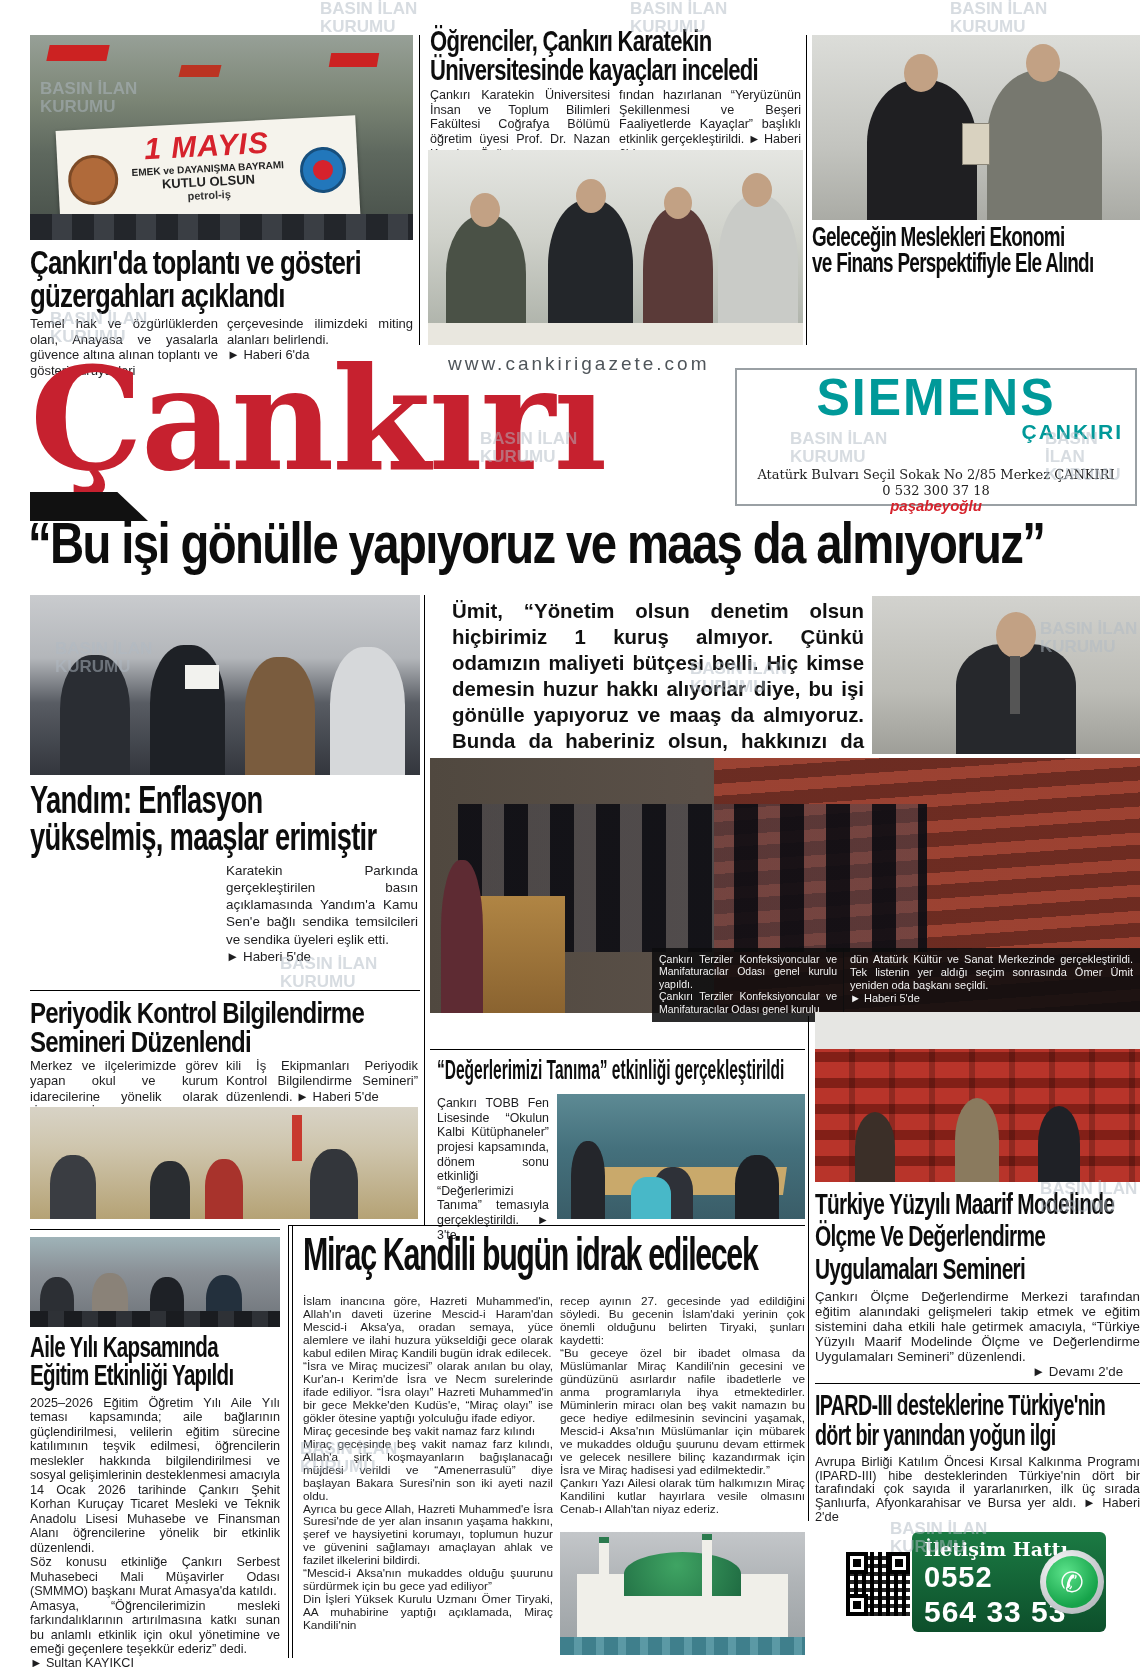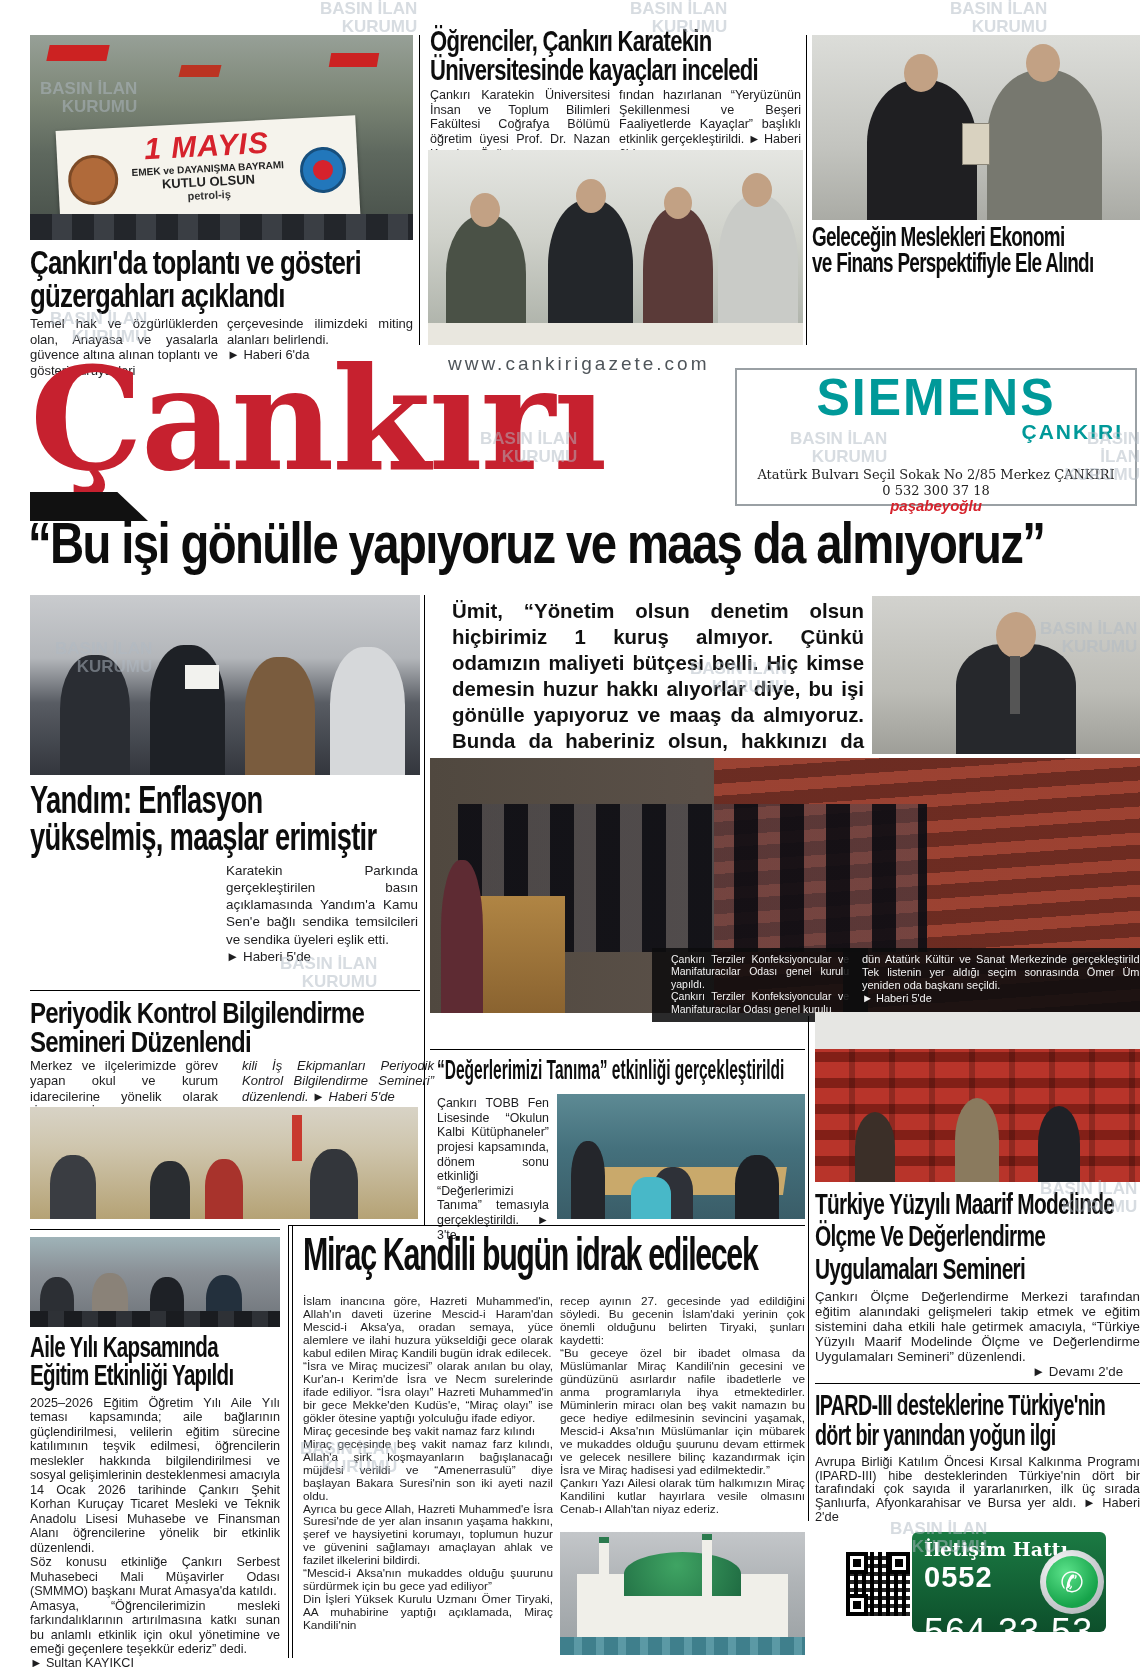--- a/index.html
+++ b/index.html
@@ -8,23 +8,23 @@
   .abs{position:absolute;}
   .ph{position:absolute;overflow:hidden;background:#b8b8b4;}
   .fig{position:absolute;bottom:0;background:#2e3136;border-radius:45% 45% 0 0;}
   .head{position:absolute;background:#c2a184;border-radius:50%;}
   .ch{position:absolute;font-weight:700;color:#0d0d0d;letter-spacing:-1px;line-height:.97;transform-origin:0 0;}
   .ch span{display:block;white-space:nowrap;}
   .body{position:absolute;text-align:justify;color:#1d1d1f;white-space:pre-line;}
   .vline{position:absolute;width:1px;background:#000;}
   .hline{position:absolute;height:1px;background:#000;}
   .wm{position:absolute;font-weight:700;font-size:17px;line-height:1.05;color:rgba(175,186,196,.5);
-      white-space:pre-line;text-align:right;pointer-events:none;z-index:40;}
+      white-space:pre-line;text-align:left;pointer-events:none;z-index:40;}
   .capbox{position:absolute;background:rgba(12,12,14,.88);color:#f2f2f2;font-size:10.5px;
-          line-height:1.18;text-align:justify;padding:5px 19px;white-space:pre-line;}
+          line-height:1.18;text-align:justify;padding:5px 7px;white-space:pre-line;}
   .qrc{position:absolute;width:14px;height:14px;border:4px solid #000;background:#fff;}
   .qrdot{position:absolute;left:3px;top:3px;width:8px;height:8px;background:#000;}
 </style>
 </head>
 <body>
 
 <div id="page">
 
   <div class="vline" style="left:419px;top:35px;height:310px;"></div>
   <div class="vline" style="left:806px;top:35px;height:310px;"></div>
@@ -114,21 +114,21 @@
   </div>
   <div class="body" style="left:226px;top:862px;width:192px;font-size:13.4px;line-height:1.28;">Karatekin Parkında gerçekleştirilen basın açıklamasında Yandım'a Kamu Sen'e bağlı sendika temsilcileri ve sendika üyeleri eşlik etti.
 ► Haberi 5'de</div>
   <div class="hline" style="left:30px;top:990px;width:390px;"></div>
 
   <div class="ch" style="left:30px;top:998px;width:488px;font-size:30px;transform:scaleX(.80);">
     <span>Periyodik Kontrol Bilgilendirme</span>
     <span>Semineri Düzenlendi</span>
   </div>
   <div class="body" style="left:30px;top:1058px;width:188px;font-size:13px;line-height:1.18;">Merkez ve ilçelerimizde görev yapan okul ve kurum idarecilerine yönelik olarak “İşveren – İşveren Ve-</div>
-  <div class="body" style="left:242px;top:1058px;width:192px;font-size:13px;line-height:1.18;font-style:italic;">kili İş Ekipmanları Periyodik Kontrol Bilgilendirme Semineri” düzenlendi. ► Haberi 5'de</div>
+  <div class="body" style="left:226px;top:1058px;width:192px;font-size:13px;line-height:1.18;">kili İş Ekipmanları Periyodik Kontrol Bilgilendirme Semineri” düzenlendi. ► Haberi 5'de</div>
   <div class="ph" style="left:30px;top:1107px;width:388px;height:112px;background:linear-gradient(180deg,#d8d3c6 0%,#cfc6ae 35%,#b5a275 100%);">
     <div class="fig" style="left:20px;width:46px;height:64px;background:#3a3d42;"></div>
     <div class="fig" style="left:120px;width:40px;height:58px;background:#2a2d31;"></div>
     <div class="fig" style="left:175px;width:38px;height:60px;background:#a8332c;"></div>
     <div class="fig" style="right:60px;width:48px;height:70px;background:#33363b;"></div>
     <div class="abs" style="left:262px;top:8px;width:10px;height:46px;background:#c8392e;"></div>
   </div>
   <div class="hline" style="left:30px;top:1229px;width:250px;"></div>
 
   <div class="body" style="left:452px;top:599px;width:412px;font-size:20.4px;line-height:1.27;font-weight:700;color:#111;">Ümit, “Yönetim olsun denetim olsun hiçbirimiz 1 kuruş almıyor. Çünkü odamızın maliyeti bütçesi belli. Hiç kimse demesin huzur hakkı alıyorlar diye, bu işi gönülle yapıyoruz ve maaş da almıyoruz. Bunda da haberiniz olsun, hakkınızı da helal edin”</div>
@@ -190,21 +190,21 @@
     <div class="qrc" style="right:0;top:0;">
         <div class="qrdot"></div>
       </div>
     <div class="qrc" style="left:0;bottom:0;">
         <div class="qrdot"></div>
       </div>
   </div>
   <div class="abs" style="left:912px;top:1532px;width:194px;height:100px;border-radius:6px;background:linear-gradient(180deg,#1b7a43,#0d4f2b);color:#fff;">
     <div class="abs" style="left:12px;top:6px;font-family:'DejaVu Serif',serif;font-weight:700;font-size:19px;">İletişim Hattı</div>
     <div class="abs" style="left:12px;top:29px;font-weight:800;font-size:29px;letter-spacing:1px;">0552</div>
-    <div class="abs" style="left:12px;top:79px;font-weight:400;font-size:36px;letter-spacing:1px;">564 33 53</div>
+    <div class="abs" style="left:12px;top:63px;font-weight:700;font-size:30px;letter-spacing:1px;">564 33 53</div>
     <div class="abs" style="right:2px;top:18px;width:64px;height:64px;border-radius:50%;background:radial-gradient(circle at 35% 30%,#fdfdfd,#b9bdc1 75%);display:flex;align-items:center;justify-content:center;">
       <div style="width:52px;height:52px;border-radius:50%;background:radial-gradient(circle at 38% 32%,#5be28a,#16a34a 70%);display:flex;align-items:center;justify-content:center;color:#fff;font-size:28px;">✆</div>
     </div>
   </div>
 
   <div class="ph" style="left:30px;top:1237px;width:250px;height:90px;background:linear-gradient(180deg,#9fb3b8 0%,#8a9096 40%,#6d7278 100%);">
     <div class="fig" style="left:10px;width:34px;height:50px;background:#2c2f34;"></div>
     <div class="fig" style="left:62px;width:36px;height:54px;background:#8a8population278;background:#8a8278;"></div>
     <div class="fig" style="left:120px;width:34px;height:50px;background:#1e2126;"></div>
     <div class="fig" style="left:176px;width:36px;height:52px;background:#23303d;"></div>

